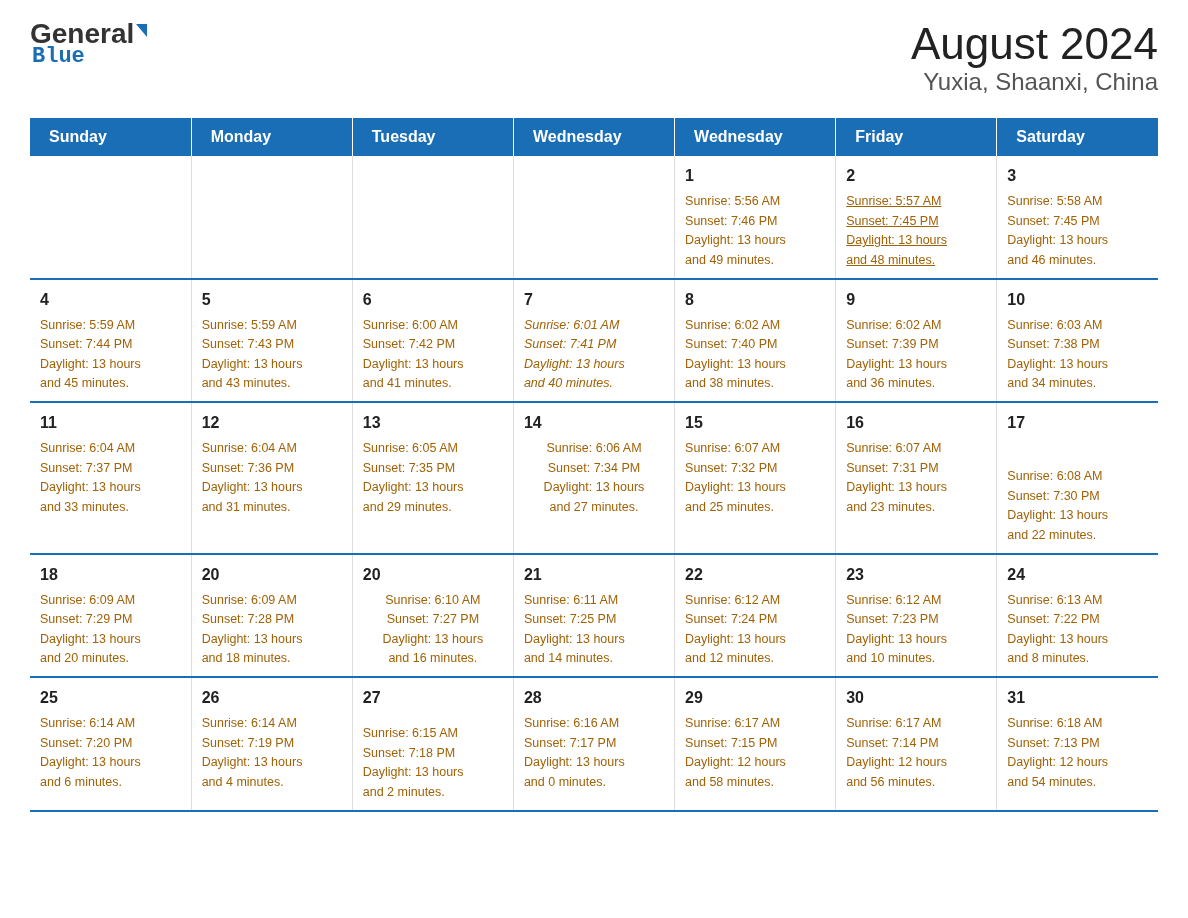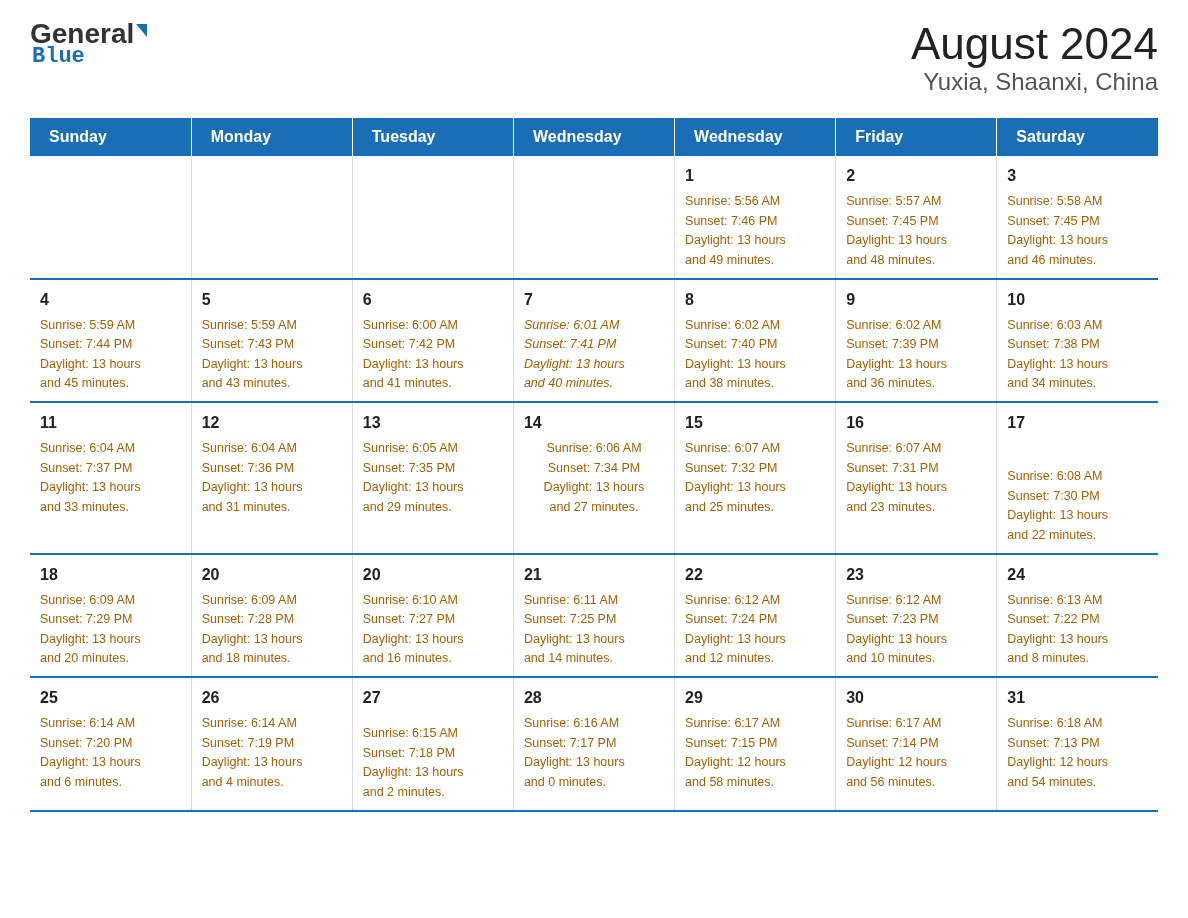--- a/index.html
+++ b/index.html
@@ -135,21 +135,21 @@
         <td class="empty-cell"></td>
         <td>
           <span class="day-number">1</span>
           <div class="day-info" style="white-space: pre-line;">Sunrise: 5:56 AM
 Sunset: 7:46 PM
 Daylight: 13 hours
 and 49 minutes.</div>
         </td>
         <td>
           <span class="day-number">2</span>
-          <div class="day-info" style="white-space: pre-line;">Sunrise: 5:57 AM
+          <div class="day-info" style="white-space: pre-line; text-decoration: underline;">Sunrise: 5:57 AM
 Sunset: 7:45 PM
 Daylight: 13 hours
 and 48 minutes.</div>
         </td>
         <td>
           <span class="day-number">3</span>
           <div class="day-info" style="white-space: pre-line;">Sunrise: 5:58 AM
 Sunset: 7:45 PM
 Daylight: 13 hours
 and 46 minutes.</div>
@@ -267,21 +267,21 @@
         </td>
         <td>
           <span class="day-number">20</span>
           <div class="day-info" style="white-space: pre-line;">Sunrise: 6:09 AM
 Sunset: 7:28 PM
 Daylight: 13 hours
 and 18 minutes.</div>
         </td>
         <td>
           <span class="day-number">20</span>
-          <div class="day-info" style="white-space: pre-line;">Sunrise: 6:10 AM
+          <div class="day-info" style="white-space: pre-line; text-align: center;">Sunrise: 6:10 AM
 Sunset: 7:27 PM
 Daylight: 13 hours
 and 16 minutes.</div>
         </td>
         <td>
           <span class="day-number">21</span>
           <div class="day-info" style="white-space: pre-line;">Sunrise: 6:11 AM
 Sunset: 7:25 PM
 Daylight: 13 hours
 and 14 minutes.</div>

